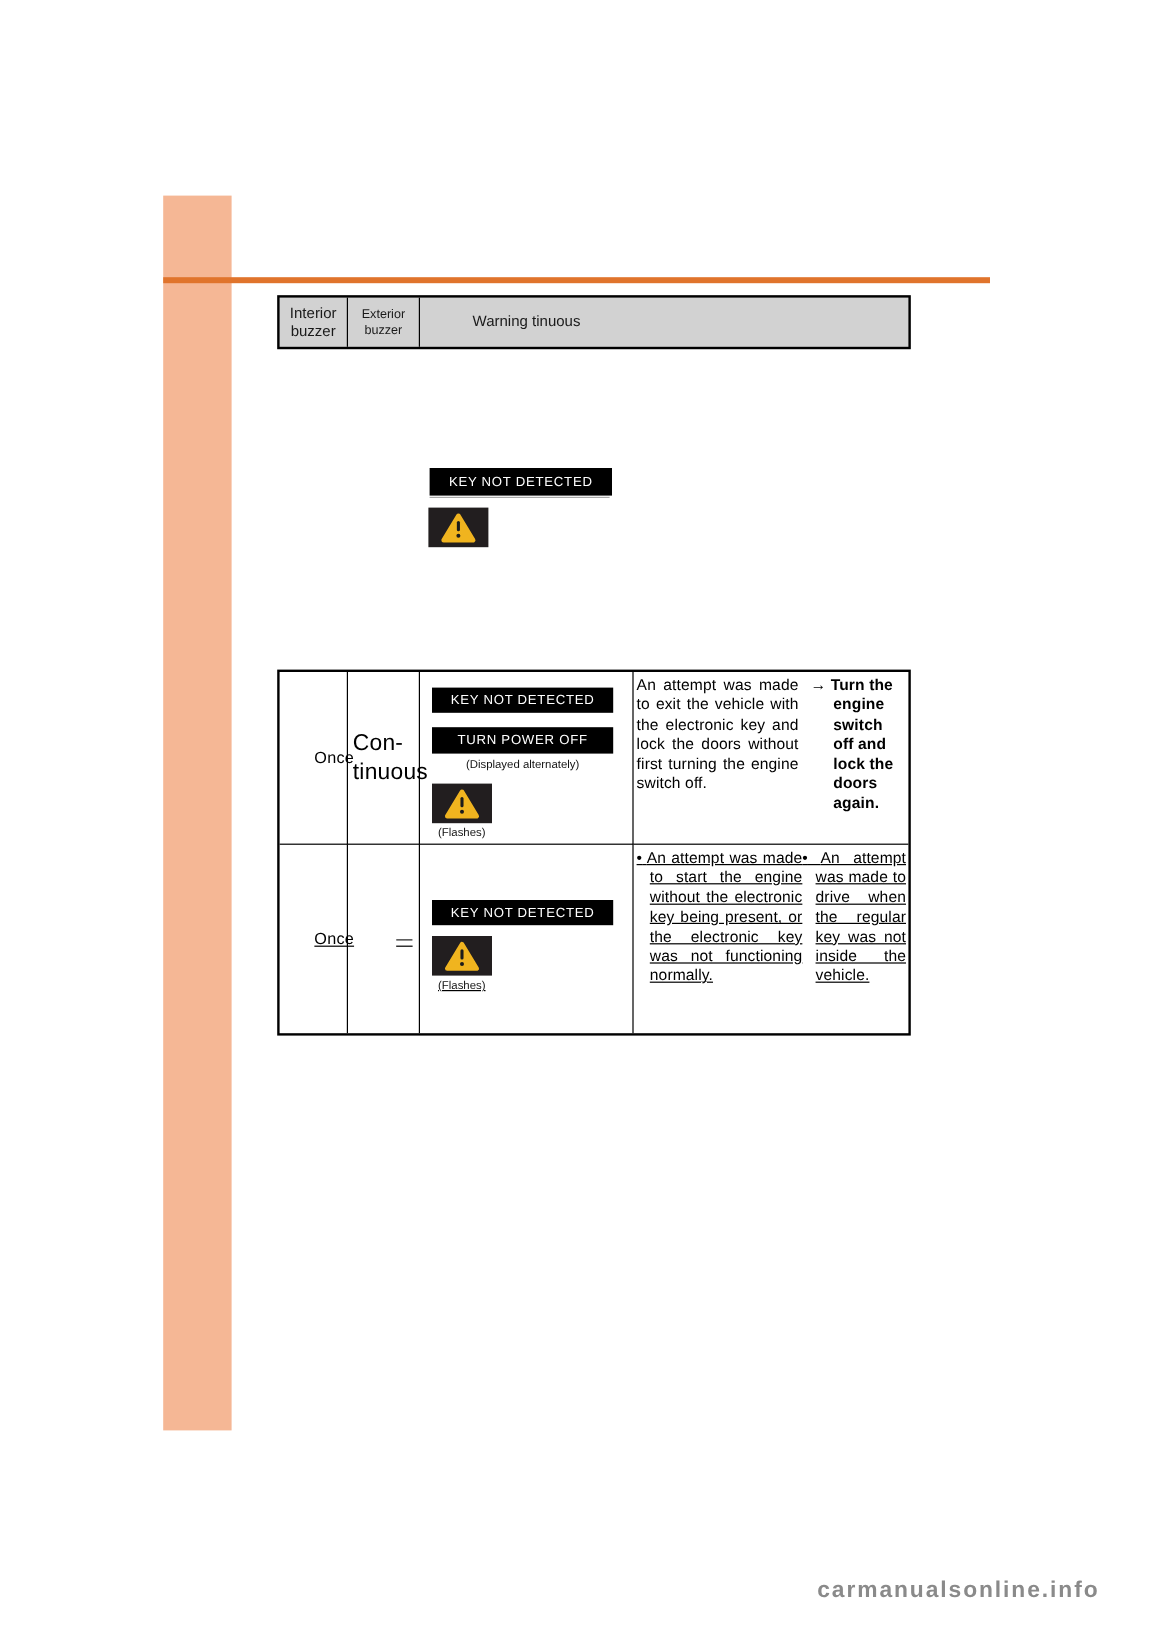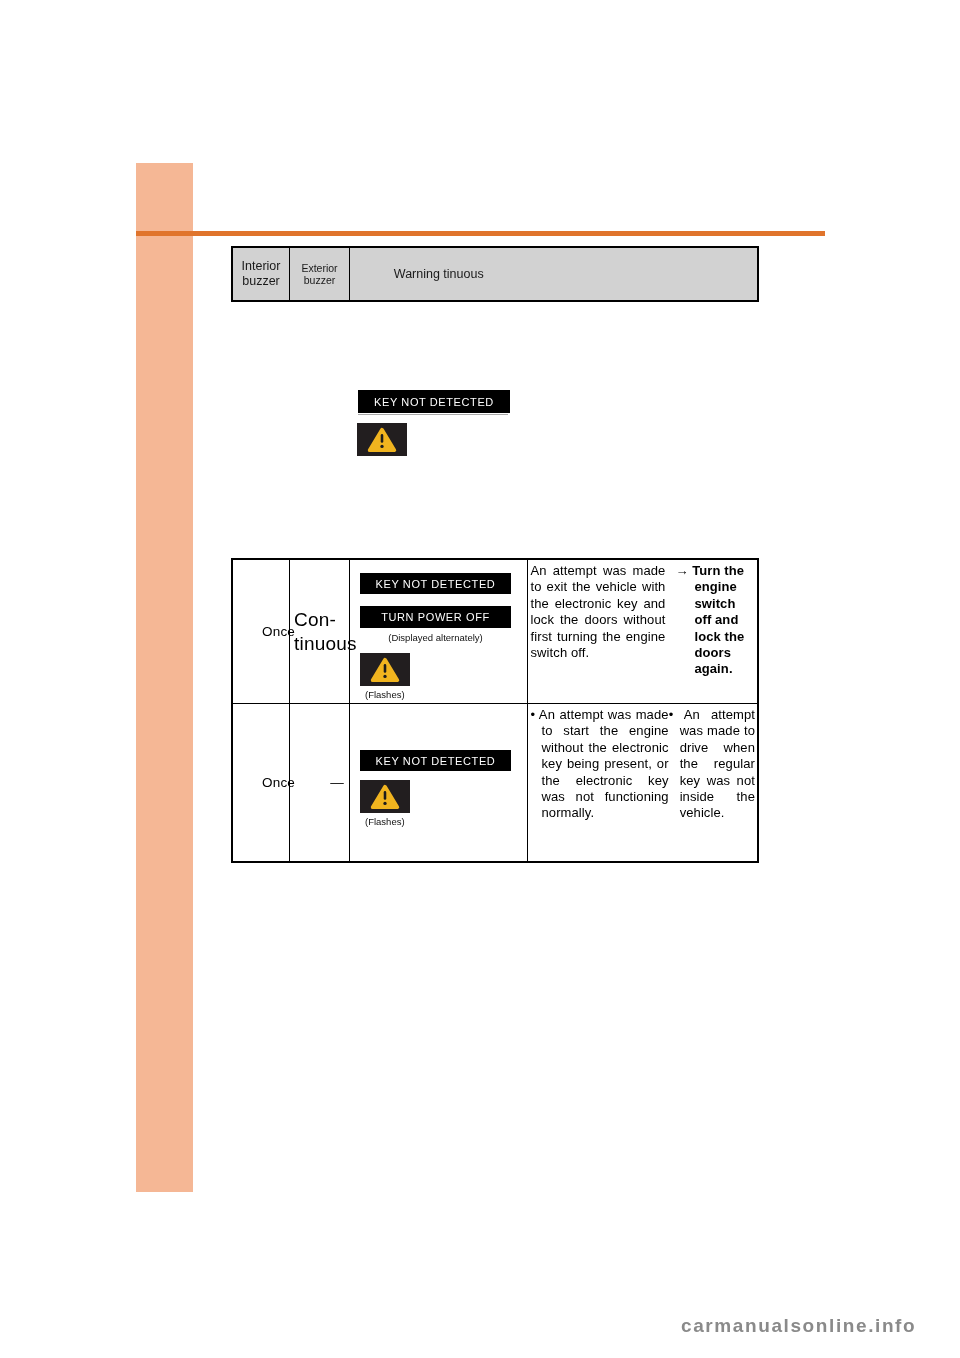--- a/index.html
+++ b/index.html
@@ -8,21 +8,21 @@
     position:relative; width:960px; height:1358px; background:#ffffff;
     font-family:"Liberation Sans", sans-serif; color:#000; overflow:hidden;
   }
 
   
   .sidebar { position:absolute; left:136px; top:163px; width:57px; height:1029px; background:#f5b795; }
   .rule    { position:absolute; left:136px; top:231px; width:689px; height:5px; background:#e0742c; }
 
   
   .header-table {
-    position:absolute; left:231px; top:246px; width:528px; height:56px;
+    position:absolute; left:231px; top:246px; width:528px; height:45px;
     display:grid; grid-template-columns:57px 60px 177.5px 229.5px;
     border:2px solid #000; background:#d2d2d2;
   }
   .hcell {
     border-right:1.5px solid #000;
     display:flex; align-items:center; justify-content:center;
     text-align:center; white-space:pre-line;
     font-size:12.5px; line-height:1.18; color:#1a1a1a;
   }
   .hcell:last-child { border-right:none; }
@@ -42,21 +42,21 @@
 
   
   .main-table {
     position:absolute; left:231px; top:558px; width:528px;
     display:grid; grid-template-columns:57px 60px 177.5px 229.5px;
     grid-template-rows:144px 157px;
     border:2px solid #000; background:#fff;
   }
   .cell { border-right:1.5px solid #000; border-bottom:1.5px solid #000; }
   .cell.last-col { border-right:none; }
-  .cell.last-row { border-bottom:none; }
+  .cell.last-row { border-bottom:none;text-decoration:underline; }
   .cell.center { display:flex; align-items:center; justify-content:center; font-size:13.5px; letter-spacing:0.2px;padding-left:35px; }
   .cell.buzzer-left { display:flex; align-items:center; justify-content:flex-start; padding-left:4px; font-size:19px; white-space:pre-line; line-height:1.25; letter-spacing:0.2px; }
 
   .cell.warn { display:flex; flex-direction:column; align-items:flex-start; padding-left:10px; padding-top:13px; }
   .cell.warn.r2 { padding-top:46px; }
   .msg-bar {
     width:151px; height:21px; background:#000; color:#fff;
     display:flex; align-items:center; justify-content:center;
     font-size:11px; letter-spacing:0.6px; flex:none;
   }

